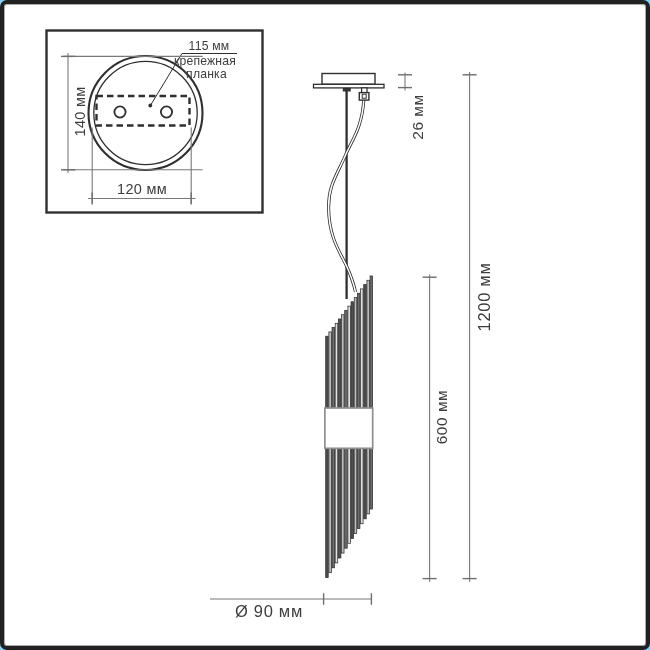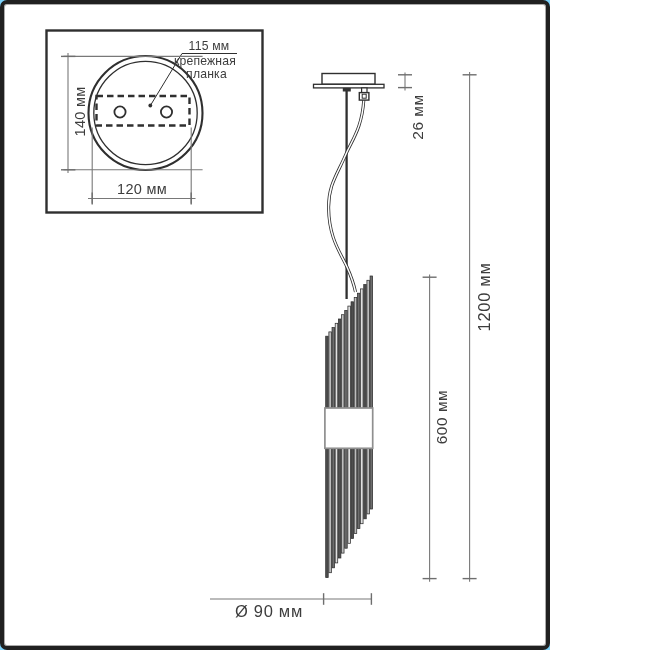--- a/index.html
+++ b/index.html
@@ -1,16 +1,16 @@
 <!DOCTYPE html>
 <html><head>
 <meta charset="utf-8">
 <style>
   html,body{margin:0;padding:0;background:#ffffff;}
-  .stage{position:relative;width:550px;height:650px;background:#7dd3fc;box-sizing:border-box;}
+  .stage{position:relative;width:650px;height:650px;background:#7dd3fc;box-sizing:border-box;}
   .frame{position:absolute;inset:0;border:4px solid #212121;border-radius:7px;
          box-shadow:inset 0 0 0 1px #ababab;box-sizing:border-box;background:#fff;}
   svg{position:absolute;left:0;top:0;}
   text{font-family:"Liberation Sans","DejaVu Sans",sans-serif;fill:#3d3d3d;}
   .t-inset{font-size:12.2px;letter-spacing:.2px;}
   .t-dim-s{font-size:14.5px;letter-spacing:.3px;}
   .t-dim{font-size:15.5px;letter-spacing:.5px;}
   .t-dim-l{font-size:16.5px;letter-spacing:.7px;}
   .ln{stroke:#2f2f2f;fill:none;}
   .dim{stroke:#787878;stroke-width:1.1;fill:none;}

